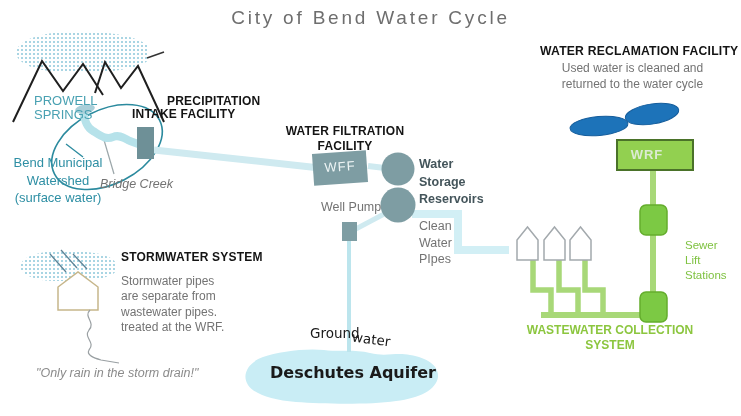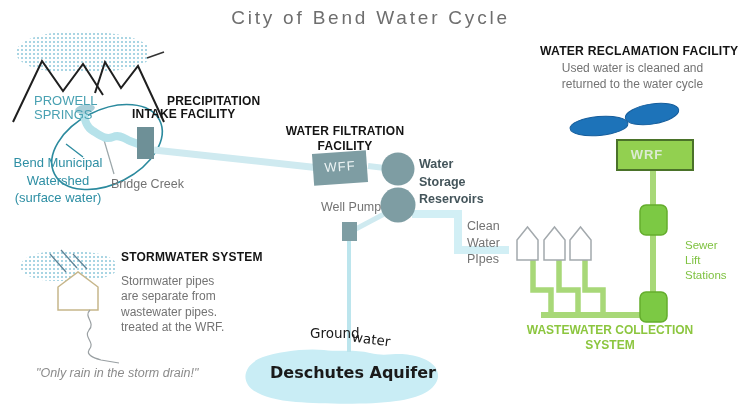--- a/index.html
+++ b/index.html
@@ -100,38 +100,38 @@
   </div>
 
   <div class="abs hdr" style="left:132px;top:107px;">INTAKE FACILITY</div>
 
   <div class="abs teal center" style="left:8px;top:154px;width:100px;font-size:13px;line-height:17.5px;white-space:nowrap;">
     <div>Bend Municipal</div>
     <div>Watershed</div>
     <div>(surface water)</div>
   </div>
 
-  <div class="abs gray" style="left:111px;top:177px;">Bridge Creek</div>
+  <div class="abs gray" style="left:100px;top:177px;font-style:italic;">Bridge Creek</div>
 
   <div class="abs hdr center" style="left:281px;top:124px;width:128px;line-height:14.5px;">
     <div>WATER FILTRATION</div>
     <div>FACILITY</div>
   </div>
 
   <div class="abs center" style="left:313px;top:159px;width:54px;color:#eff6f6;font-size:13px;letter-spacing:1px;transform:rotate(-4deg);">WFF</div>
 
   <div class="abs" style="left:419px;top:156px;font-weight:bold;color:#44555b;font-size:12.5px;line-height:17.5px;">
     <div>Water</div>
     <div>Storage</div>
     <div>Reservoirs</div>
   </div>
 
   <div class="abs gray" style="left:321px;top:200px;">Well Pump</div>
 
-  <div class="abs gray" style="left:419px;top:218px;line-height:16.5px;margin-left:48px;">
+  <div class="abs gray" style="left:419px;top:218px;line-height:16.5px;">
     <div>Clean</div>
     <div>Water</div>
     <div>PIpes</div>
   </div>
 
   <div class="abs hdr" style="left:540px;top:44px;font-size:12.2px;">WATER RECLAMATION FACILITY</div>
 
   <div class="abs gray center" style="left:545px;top:61px;width:175px;font-size:12px;line-height:15.5px;">
     <div>Used water is cleaned and</div>
     <div>returned to the water cycle</div>

